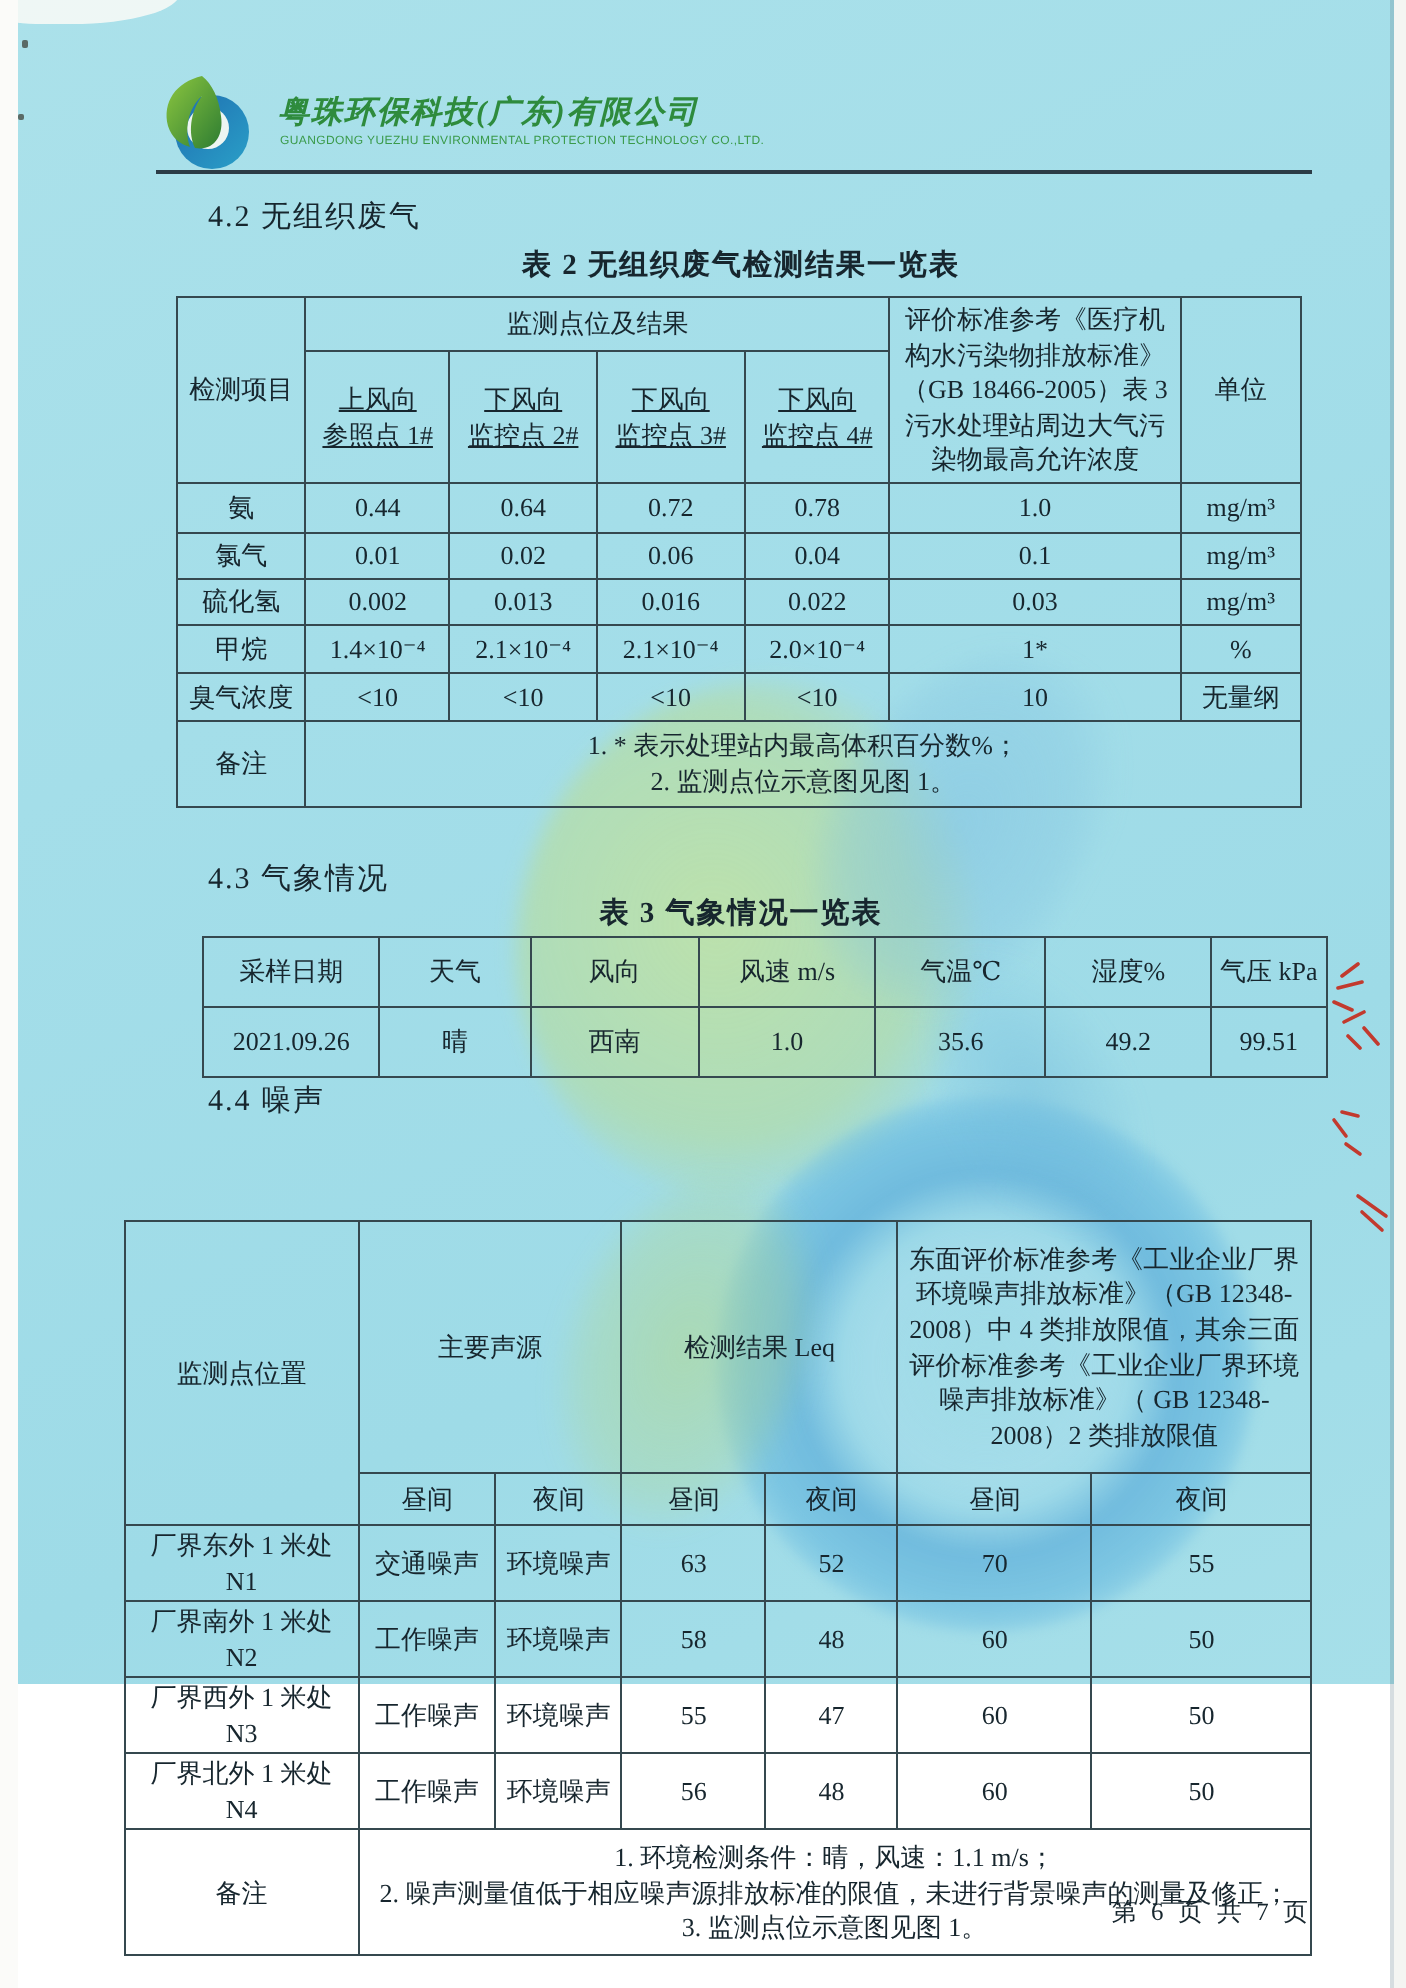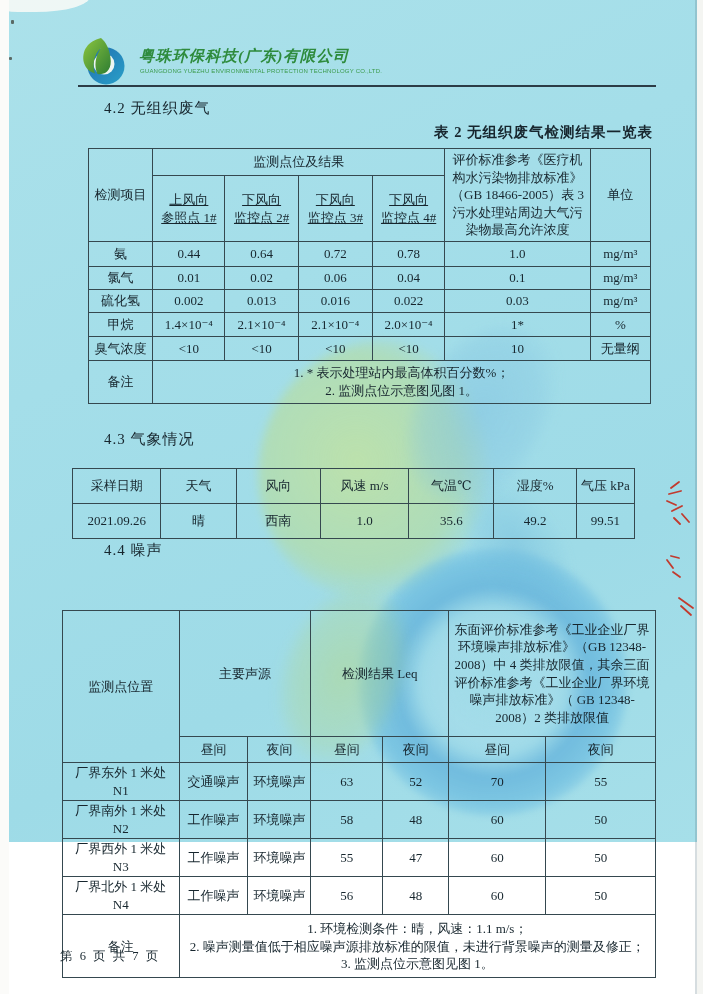--- a/index.html
+++ b/index.html
@@ -54,33 +54,33 @@
 
   
   .logo{position:absolute;left:80px;top:37px;}
   .co-name{position:absolute;left:139px;top:46px;font-size:15.5px;font-weight:bold;font-style:italic;color:#2e8b3d;letter-spacing:1px;white-space:nowrap;}
   .co-name-en{position:absolute;left:140px;top:68px;font-size:6px;color:#3a9a4a;letter-spacing:.2px;white-space:nowrap;font-style:normal;font-family:"Liberation Sans",sans-serif;}
   .report-no{position:absolute;top:60px;left:420px;width:236px;text-align:right;font-size:13.5px;letter-spacing:.5px;white-space:nowrap;}
   .head-rule{position:absolute;left:78px;top:85px;width:578px;height:2px;background:#2c3c46;}
 
   
   .sec{position:absolute;left:104px;font-size:15px;letter-spacing:1px;white-space:nowrap;}
-  .cap{position:absolute;left:88px;width:565px;text-align:right;font-weight:bold;font-size:14.5px;letter-spacing:1px;white-space:nowrap;}
+  .cap{position:absolute;left:88px;width:565px;text-align:center;font-weight:bold;font-size:14.5px;letter-spacing:1px;white-space:nowrap;}
   .unit-note{position:absolute;left:300px;top:583px;width:352px;text-align:right;font-size:13.5px;letter-spacing:1px;}
-  .footer{position:absolute;left:60px;top:948px;width:596px;text-align:left;font-size:12.5px;letter-spacing:2px;}
+  .footer{position:absolute;left:60px;top:948px;width:596px;text-align:right;font-size:12.5px;letter-spacing:2px;}
 
   
   table{border-collapse:collapse;table-layout:fixed;background:transparent;}
   .doc-table{position:absolute;border:1.5px solid #2f424c;}
   .doc-table td,.doc-table th{
     border:1px solid #35484f;padding:1px 3px;text-align:center;vertical-align:middle;
     font-size:13px;font-weight:normal;line-height:1.35;overflow:hidden;
   }
   .t2{left:88px;top:148px;width:563px;}
-  .t3{left:72px;top:468px;width:563px;}
+  .t3{left:101px;top:468px;width:563px;}
   .t4{left:62px;top:610px;width:594px;}
   .pre{white-space:pre-line;text-decoration:underline;}
   .std-cell{font-size:12.5px;line-height:1.5;padding:2px 6px;}
   .std-cell-left{font-size:12px;line-height:1.62;text-align:left;padding:3px 6px;}
   .remark-cell{text-align:left;font-size:12.5px;line-height:1.55;padding:3px 8px;}
 </style>
 </head>
 <body>
 
 <div class="page">
@@ -193,20 +193,21 @@
         <td>备注</td>
         <td colspan="6" class="remark-cell">
           <div>1. * 表示处理站内最高体积百分数%；</div>
           <div>2. 监测点位示意图见图 1。</div>
         </td>
       </tr>
     </tbody>
       </table>
 
     <div class="sec" style="top:430px">4.3  气象情况</div>
+    <div class="cap" style="top:447px">表 3  气象情况一览表</div>
 
     <table class="doc-table t3">
       <colgroup>
         <col style="width:88px">
           <col style="width:75px">
           <col style="width:84px">
           <col style="width:88px">
         <col style="width:85px">
           <col style="width:82px">
           <col style="width:58px">

